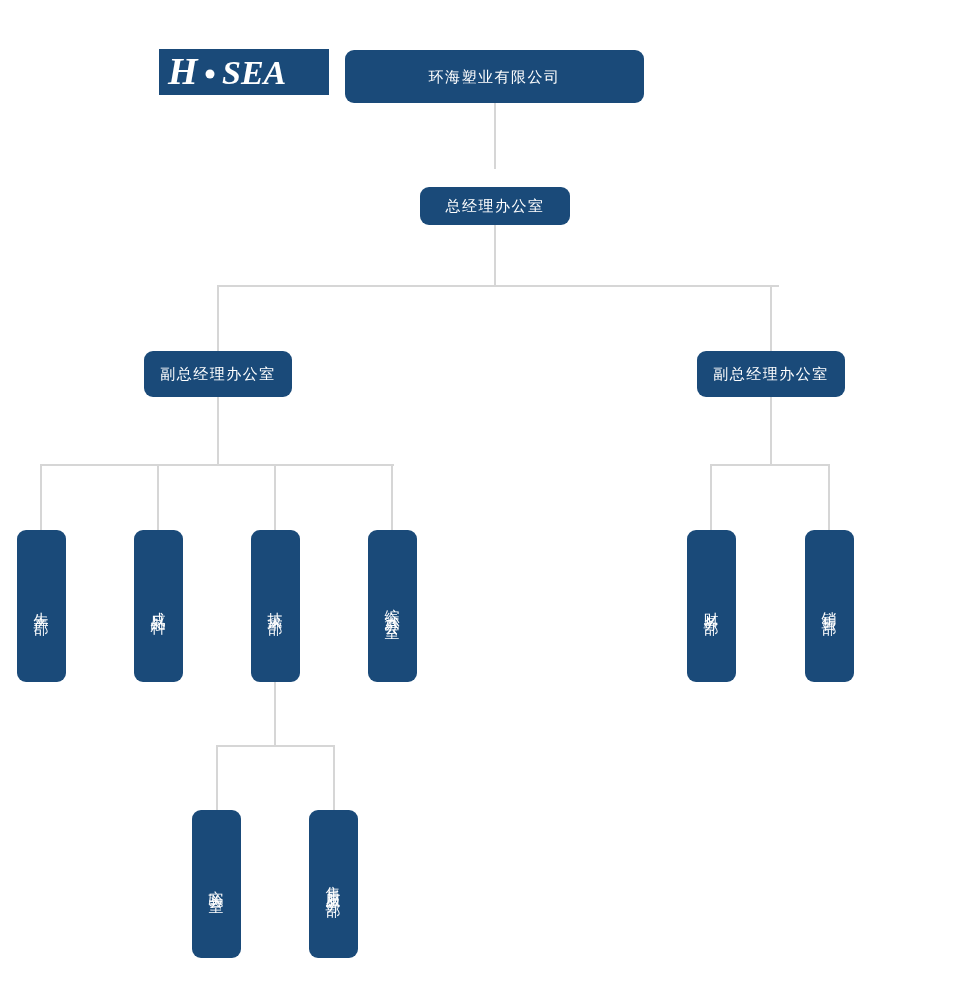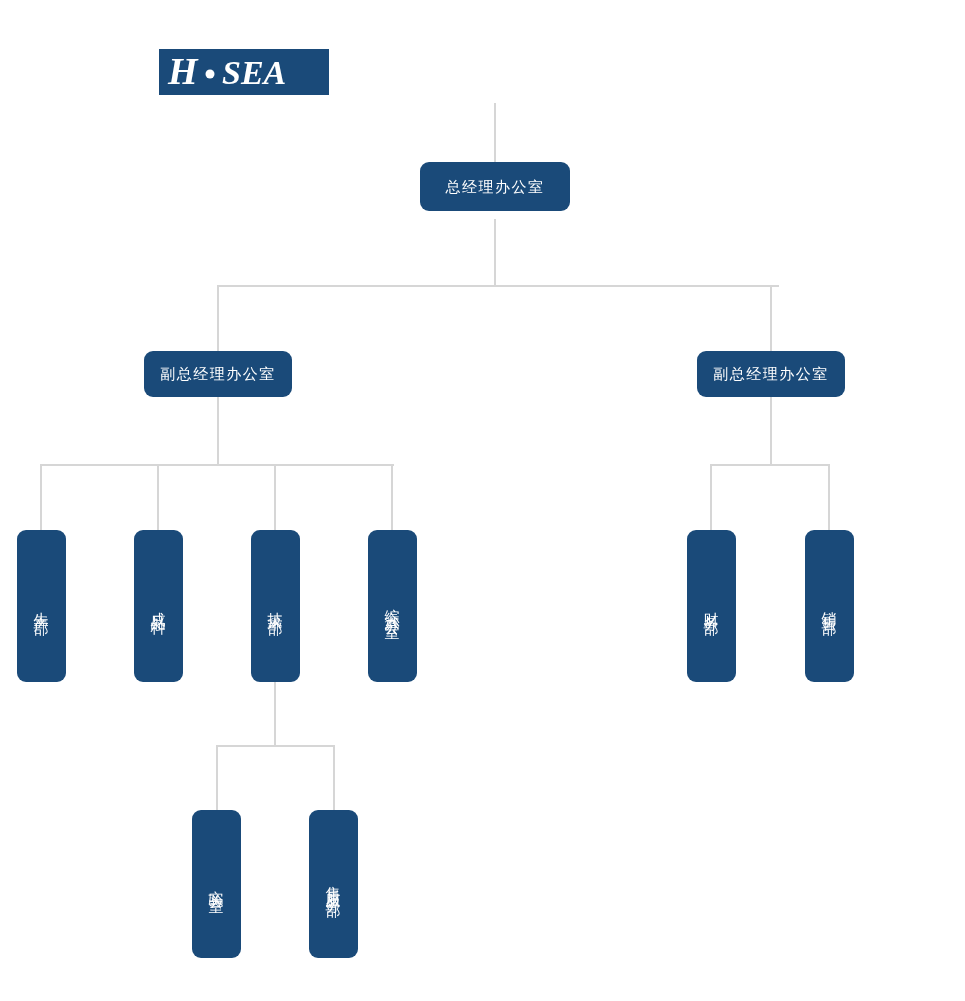--- a/index.html
+++ b/index.html
@@ -103,22 +103,23 @@
   <div class="conn conn-v" style="left:770px; top:397px; height:68px;"></div>
   <div class="conn conn-h" style="left:711px; top:464px; width:119px;"></div>
   <div class="conn conn-v" style="left:710px; top:464px; height:67px;"></div>
   <div class="conn conn-v" style="left:828px; top:464px; height:67px;"></div>
 
   <div class="conn conn-v" style="left:274px; top:681px; height:65px;"></div>
   <div class="conn conn-h" style="left:217px; top:745px; width:118px;"></div>
   <div class="conn conn-v" style="left:216px; top:745px; height:66px;"></div>
   <div class="conn conn-v" style="left:333px; top:745px; height:66px;"></div>
 
+  <div class="box box-h" style="left:345px; top:50px; width:299px; height:53px;">环海塑业有限公司</div>
 
-  <div class="box box-h" style="left:420px; top:162px; width:150px; height:49px;">总经理办公室</div>
+  <div class="box box-h" style="left:420px; top:187px; width:150px; height:38px;">总经理办公室</div>
 
   <div class="box box-h" style="left:144px; top:351px; width:148px; height:46px;">副总经理办公室</div>
 
   <div class="box box-h" style="left:697px; top:351px; width:148px; height:46px;">副总经理办公室</div>
 
   <div class="box box-v" style="left:17px; top:530px; width:49px; height:152px;">生产部</div>
 
   <div class="box box-v" style="left:134px; top:530px; width:49px; height:152px;">成品科</div>
 
   <div class="box box-v" style="left:251px; top:530px; width:49px; height:152px;">技术部</div>

